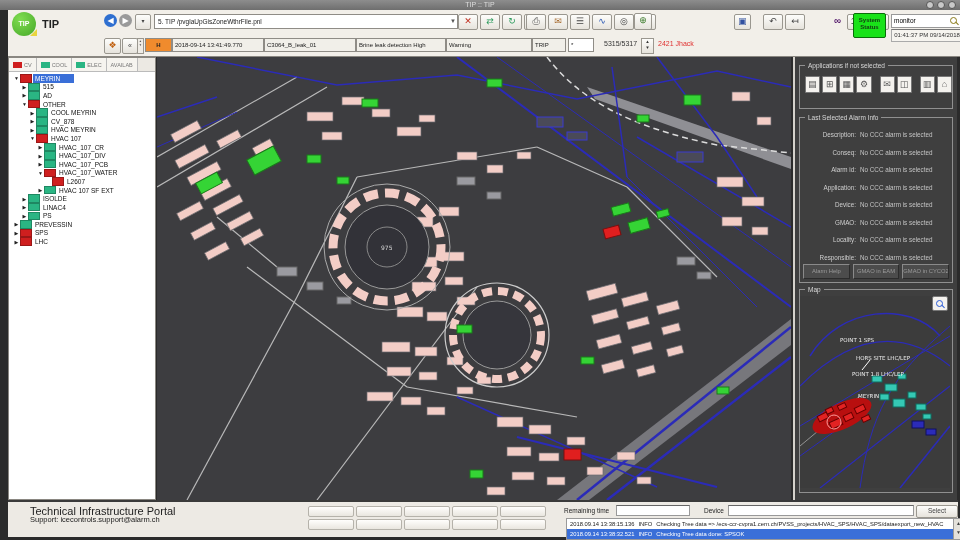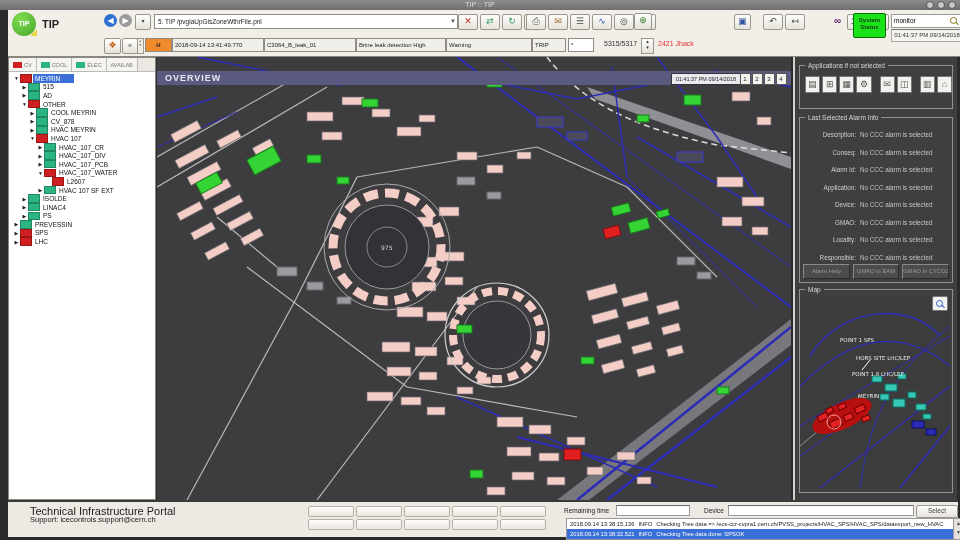--- a/index.html
+++ b/index.html
@@ -455,30 +455,20 @@
         <rect x="500" y="153" width="12" height="7" fill="#35d435" stroke="#1a7a1a" transform="rotate(-15 506 156.5)"></rect>
         <rect x="300" y="268" width="15" height="8" fill="#35d435" stroke="#1a7a1a" transform="rotate(0 307.5 272)"></rect>
         <rect x="424" y="300" width="13" height="7" fill="#35d435" stroke="#1a7a1a" transform="rotate(0 430.5 303.5)"></rect>
         <rect x="313" y="413" width="13" height="8" fill="#35d435" stroke="#1a7a1a" transform="rotate(0 319.5 417)"></rect>
         <rect x="560" y="330" width="12" height="7" fill="#35d435" stroke="#1a7a1a" transform="rotate(0 566 333.5)"></rect>
         <rect x="180" y="120" width="12" height="7" fill="#35d435" stroke="#1a7a1a" transform="rotate(0 186 123.5)"></rect>
         <rect x="447" y="170" width="16" height="10" fill="#e01f1f" stroke="#7a0f0f" transform="rotate(-15 455 175)"></rect>
         <rect x="407" y="392" width="17" height="11" fill="#e01f1f" stroke="#7a0f0f" transform="rotate(0 415.5 397.5)"></rect>
         <text x="224" y="193" font-size="6" fill="#d8d8d8">975</text>
       </svg>
-    <div id="ovBar" class="abs">
-      <span>OVERVIEW</span>
-      <div id="ovClock" class="abs">01:41:37 PM   09/14/2018</div>
-      <div id="pagerBtns" class="abs">
-          <div class="pagebtn">1</div>
-          <div class="pagebtn">2</div>
-          <div class="pagebtn">3</div>
-          <div class="pagebtn">4</div>
-        </div>
-    </div>
   </div>
 
   <div id="rightPanel" class="abs">
     <div class="groupbox" style="top:8px;height:42px;">
       <span class="legend">Applications if not selected</span>
       <div id="appIcons" style="display:flex;gap:2px;padding:10px 0 0 5px;">
           <div class="appbtn">▤</div>
           <div class="appbtn">⊞</div>
           <div class="appbtn">▦</div>
           <div class="appbtn">⚙</div>
@@ -568,21 +558,21 @@
           <text x="58" y="102" font-size="5.5" fill="#ececec">MEYRIN</text>
         </svg>
       <div id="magbtn">
           <span class="mag"></span>
         </div>
     </div>
   </div>
 
   <div id="footer" class="abs">
     <div id="f-line1" class="abs">Technical Infrastructure Portal</div>
-    <div id="f-line2" class="abs">Support: icecontrols.support@cern.ch</div>
+    <div id="f-line2" class="abs">Support: icecontrols.support@alarm.ch</div>
     <div id="blankGrid" class="abs">
         <div class="blankbtn"></div>
         <div class="blankbtn"></div>
         <div class="blankbtn"></div>
         <div class="blankbtn"></div>
         <div class="blankbtn"></div>
         <div class="blankbtn"></div>
         <div class="blankbtn"></div>
         <div class="blankbtn"></div>
         <div class="blankbtn"></div>

